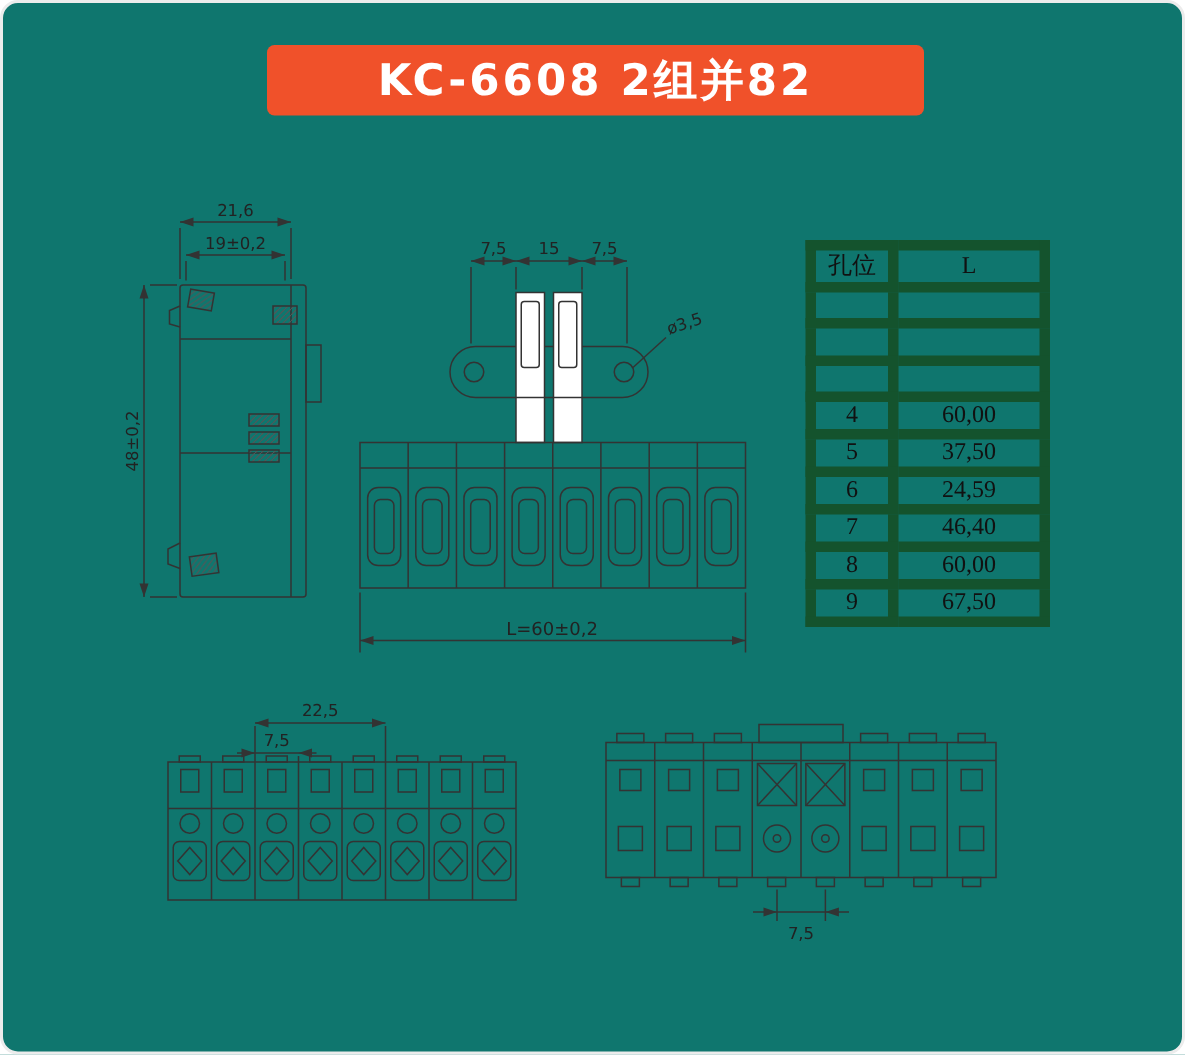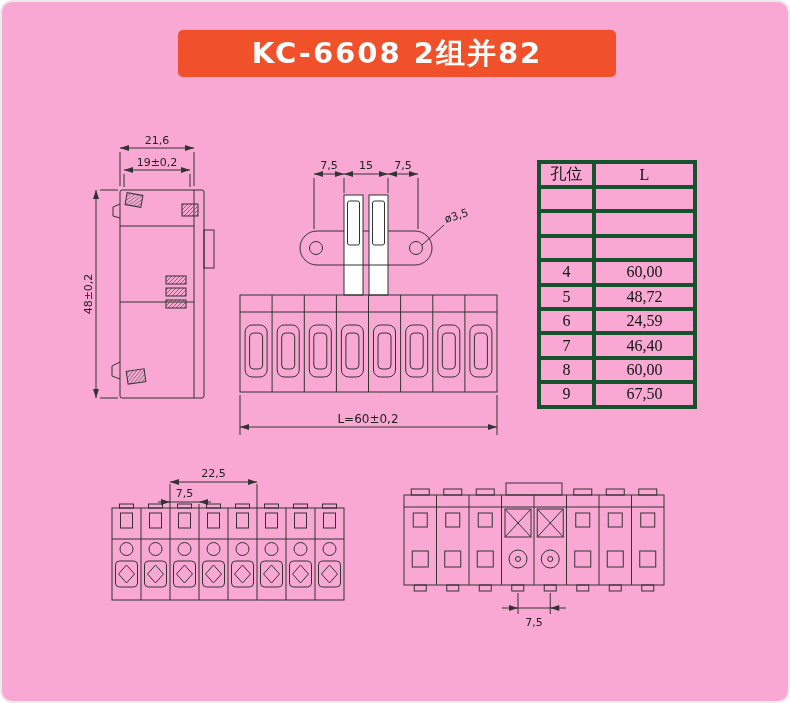--- a/index.html
+++ b/index.html
@@ -3,40 +3,40 @@
 <meta charset="utf-8">
 <style>
   * { margin:0; padding:0; box-sizing:border-box; }
   html,body { background:#fff; }
   body {
     width:790px; height:703px; position:relative;
     font-family:"DejaVu Sans", sans-serif;
   }
   .page {
     position:absolute; left:0; top:0; width:790px; height:703px;
-    background:#f9a8d4; border:2px solid #ececec; border-radius:12px; overflow:hidden;
+    background:#0f766e; border:2px solid #ececec; border-radius:12px; overflow:hidden;
   }
   .banner {
     position:absolute; left:176px; top:28px; width:438px; height:47px;
     background:#f0512a; border-radius:5px;
     display:flex; align-items:center; justify-content:center;
   }
   .banner span {
     color:#ffffff; font-size:29px; font-weight:bold; letter-spacing:2px;
     font-family:"DejaVu Sans", sans-serif;
   }
   .abs { position:absolute; }
   svg { overflow:visible; }
   .spec-table {
     position:absolute; left:535px; top:158px; width:156px;
     border-collapse:collapse; table-layout:fixed;
     font-family:"Liberation Serif", serif;
   }
   .spec-table th, .spec-table td {
-    border:4px solid #14532d; height:24.4px; padding:0;
+    border:7px solid #14532d; height:24.4px; padding:0;
     text-align:center; vertical-align:middle;
     font-size:16px; font-weight:normal; color:#111;
   }
   .dimtxt { font-size:11px; fill:#222; font-family:"DejaVu Sans", sans-serif; }
   .dimtxt2 { font-size:12px; fill:#222; font-family:"DejaVu Sans", sans-serif; }
 </style>
 </head>
 <body>
 
 <div class="page">
@@ -188,21 +188,21 @@
     <tr>
           <td></td>
           <td></td>
         </tr>
     <tr>
           <td>4</td>
           <td>60,00</td>
         </tr>
     <tr>
           <td>5</td>
-          <td>48,72</td>
+          <td>37,50</td>
         </tr>
     <tr>
           <td>6</td>
           <td>24,59</td>
         </tr>
     <tr>
           <td>7</td>
           <td>46,40</td>
         </tr>
     <tr>

